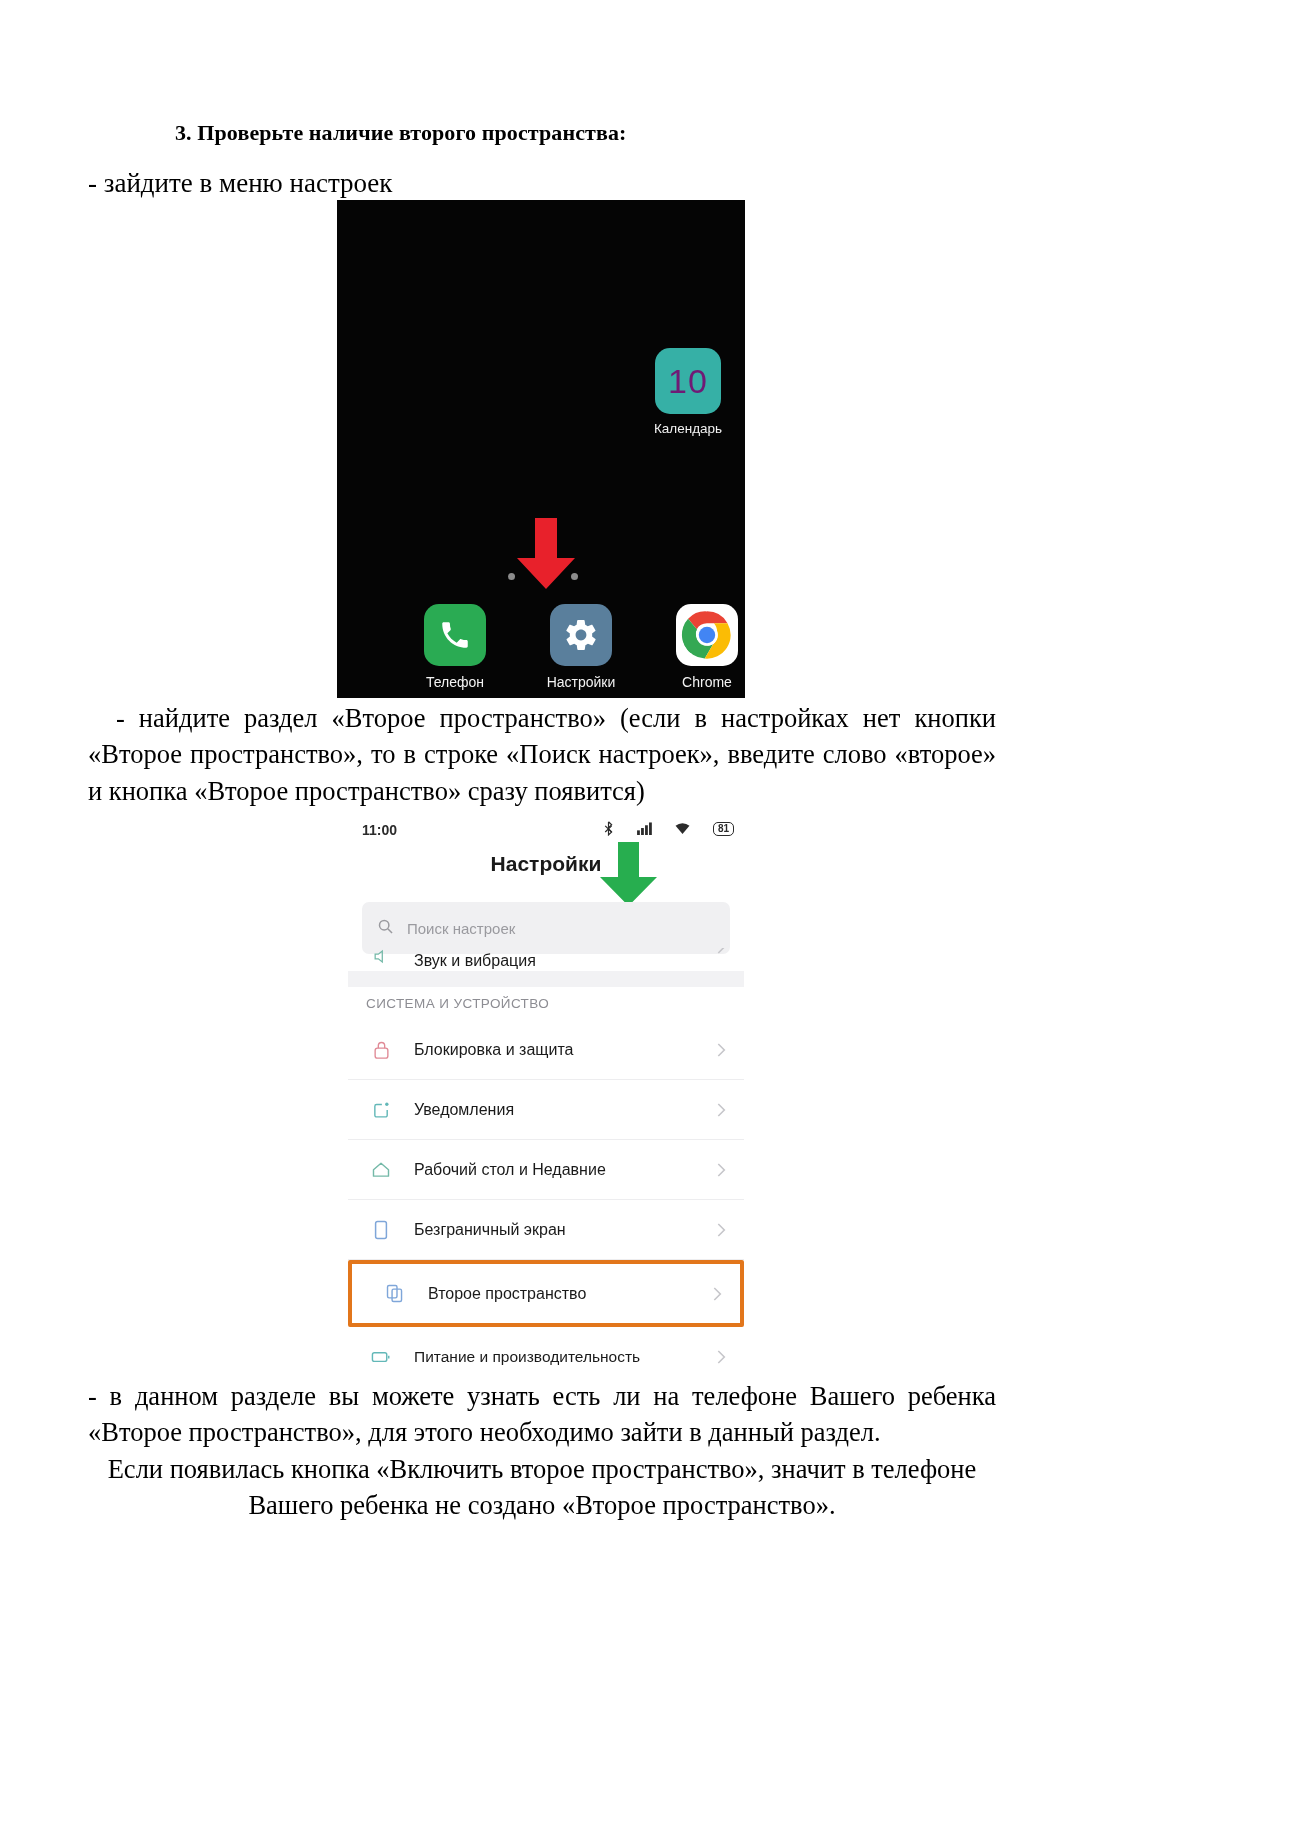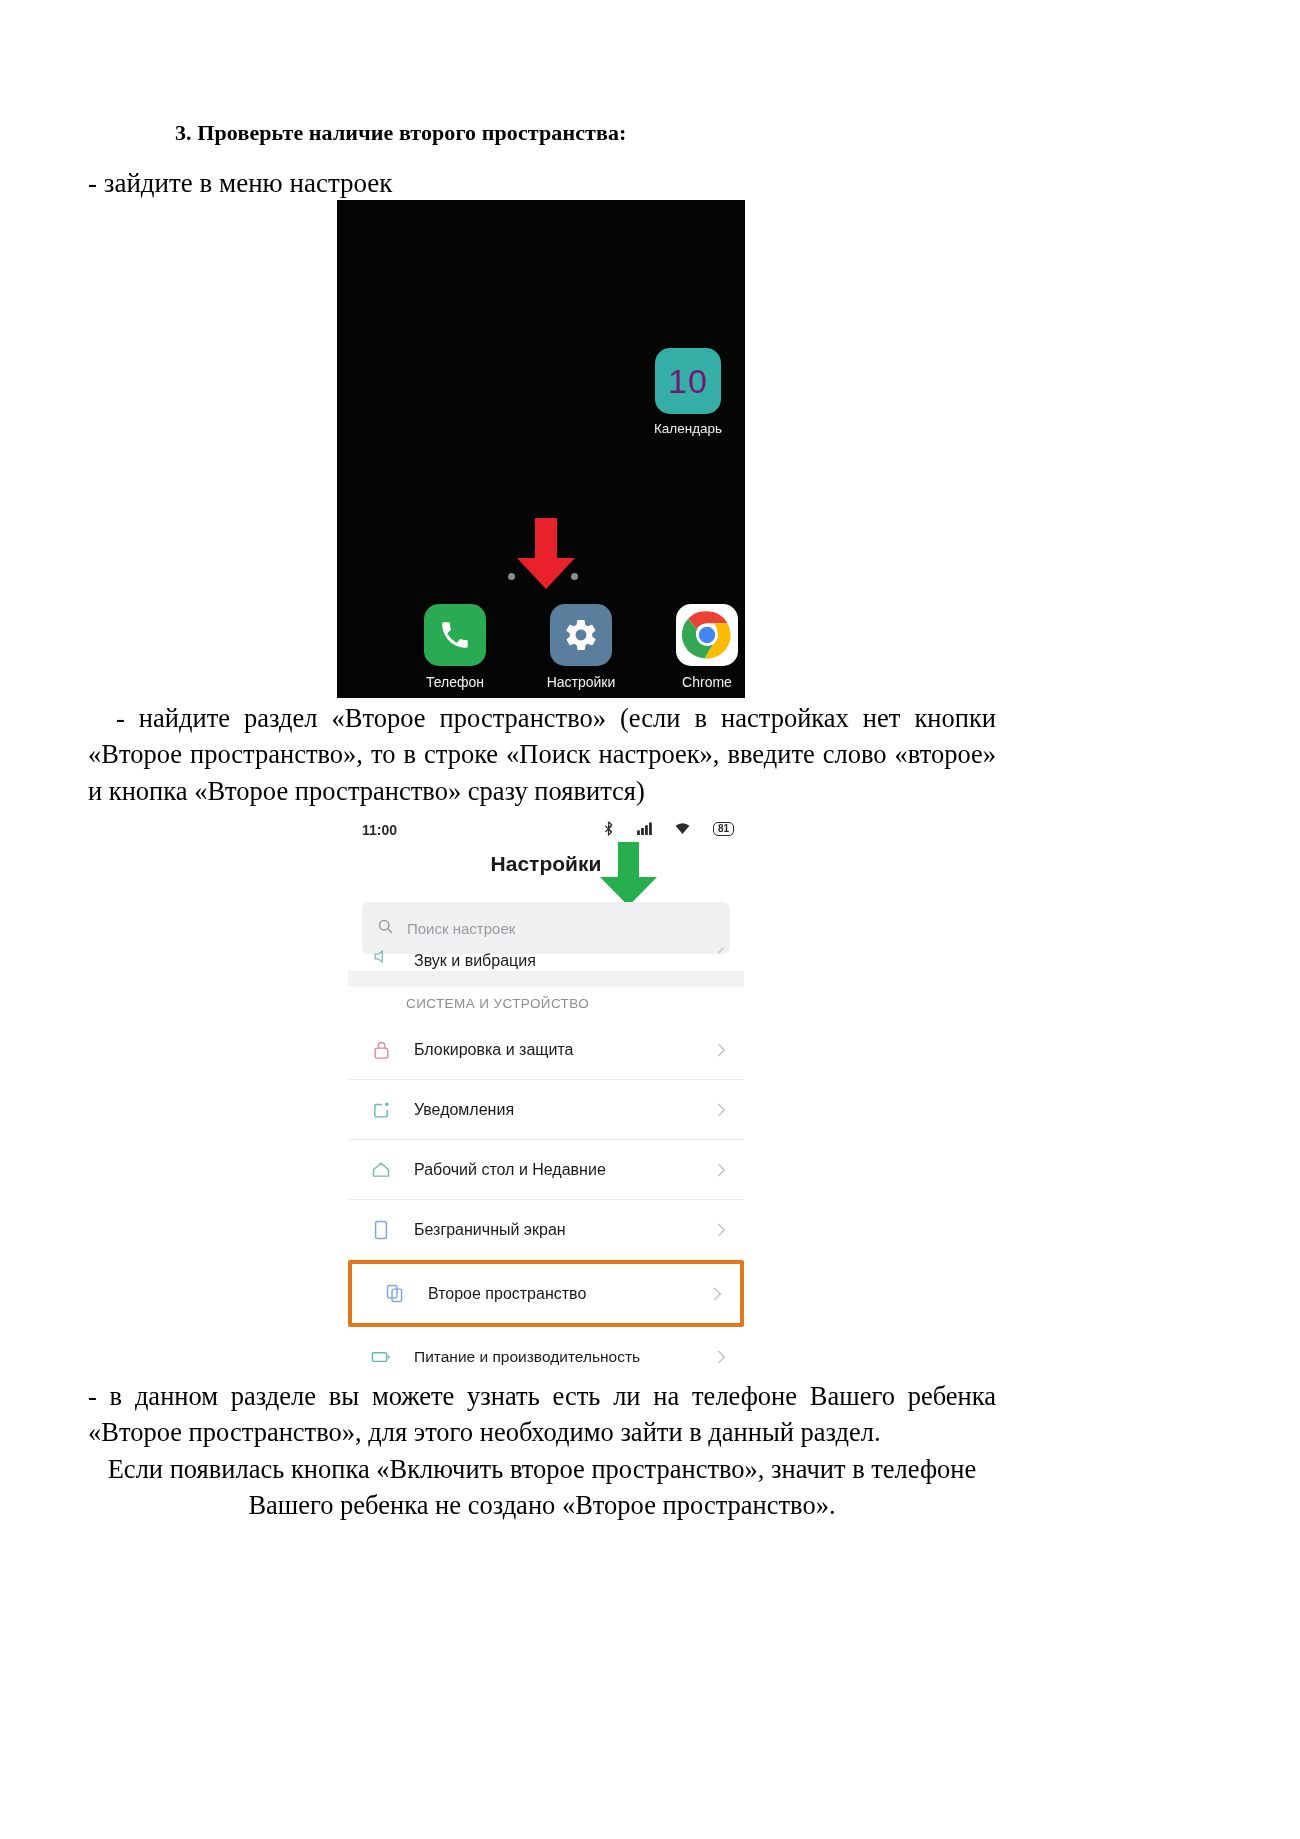--- a/index.html
+++ b/index.html
@@ -162,21 +162,21 @@
   }
   .clip-row .ch { position:absolute; right:18px; top:14px; }
 
   .gap-strip {
     position:absolute; left:0; top:161px; width:396px; height:16px;
     background:#f2f2f4;
   }
   .sec-header {
     position:absolute; left:18px; top:186px;
     font-family:"Liberation Sans", sans-serif;
-    font-size:13.5px; color:#8d8d93; letter-spacing:0.4px;margin-left:40px;
+    font-size:13.5px; color:#8d8d93; letter-spacing:0.4px;
   }
 
   .list { position:absolute; left:0; top:210px; width:396px; }
   .row {
     position:relative; height:59px;
     display:flex; align-items:center;
     border-bottom:1px solid #ededef;
   }
   .row .ic { width:66px; display:flex; justify-content:center; align-items:center; }
   .row .lb {

